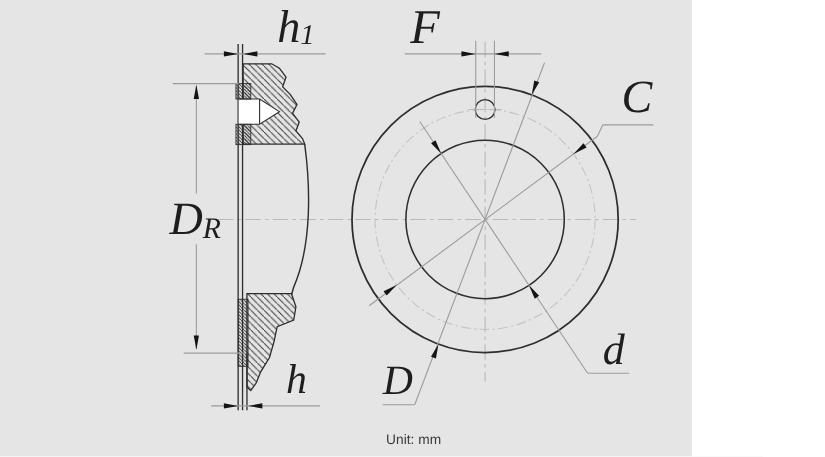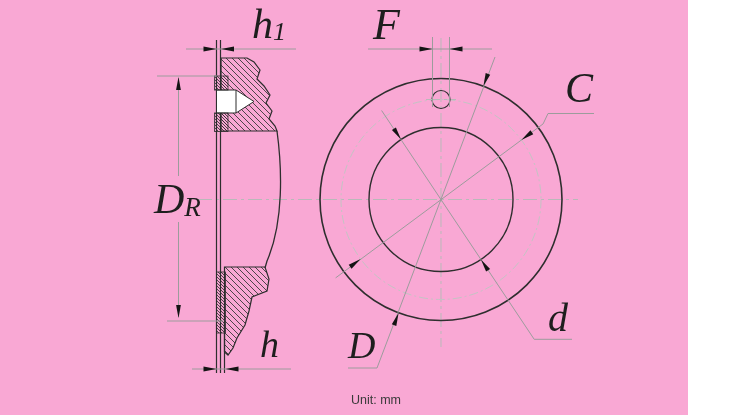--- a/index.html
+++ b/index.html
@@ -1,16 +1,16 @@
 <!DOCTYPE html>
 <html><head>
 <meta charset="utf-8">
 <style>
   html,body{margin:0;padding:0;background:#ffffff;}
-  .stage{position:relative;width:688px;height:415px;background:#f9a8d4;overflow:hidden;
+  .stage{position:relative;width:629px;height:415px;background:#e5e5e5;overflow:hidden;
          font-family:"Liberation Serif", serif;}
   svg{display:block;}
   .obj{stroke:#2e2e2e;fill:none;}
   .thin{stroke:#9c9c9c;stroke-width:1;fill:none;}
   .cl{stroke:#b9b9b9;stroke-width:1;fill:none;stroke-dasharray:14 4 3 4;}
   .bolt{stroke:#c4c4c4;stroke-width:1;fill:none;stroke-dasharray:9 3 2 3;}
   .arr{fill:#141414;stroke:none;}
   .dimtext{fill:#1e1e1e;font-style:italic;font-family:"Liberation Serif", serif;}
   .note{fill:#3a3a3a;font-style:normal;font-family:"Liberation Sans", sans-serif;font-size:12.5px;}
 </style>

